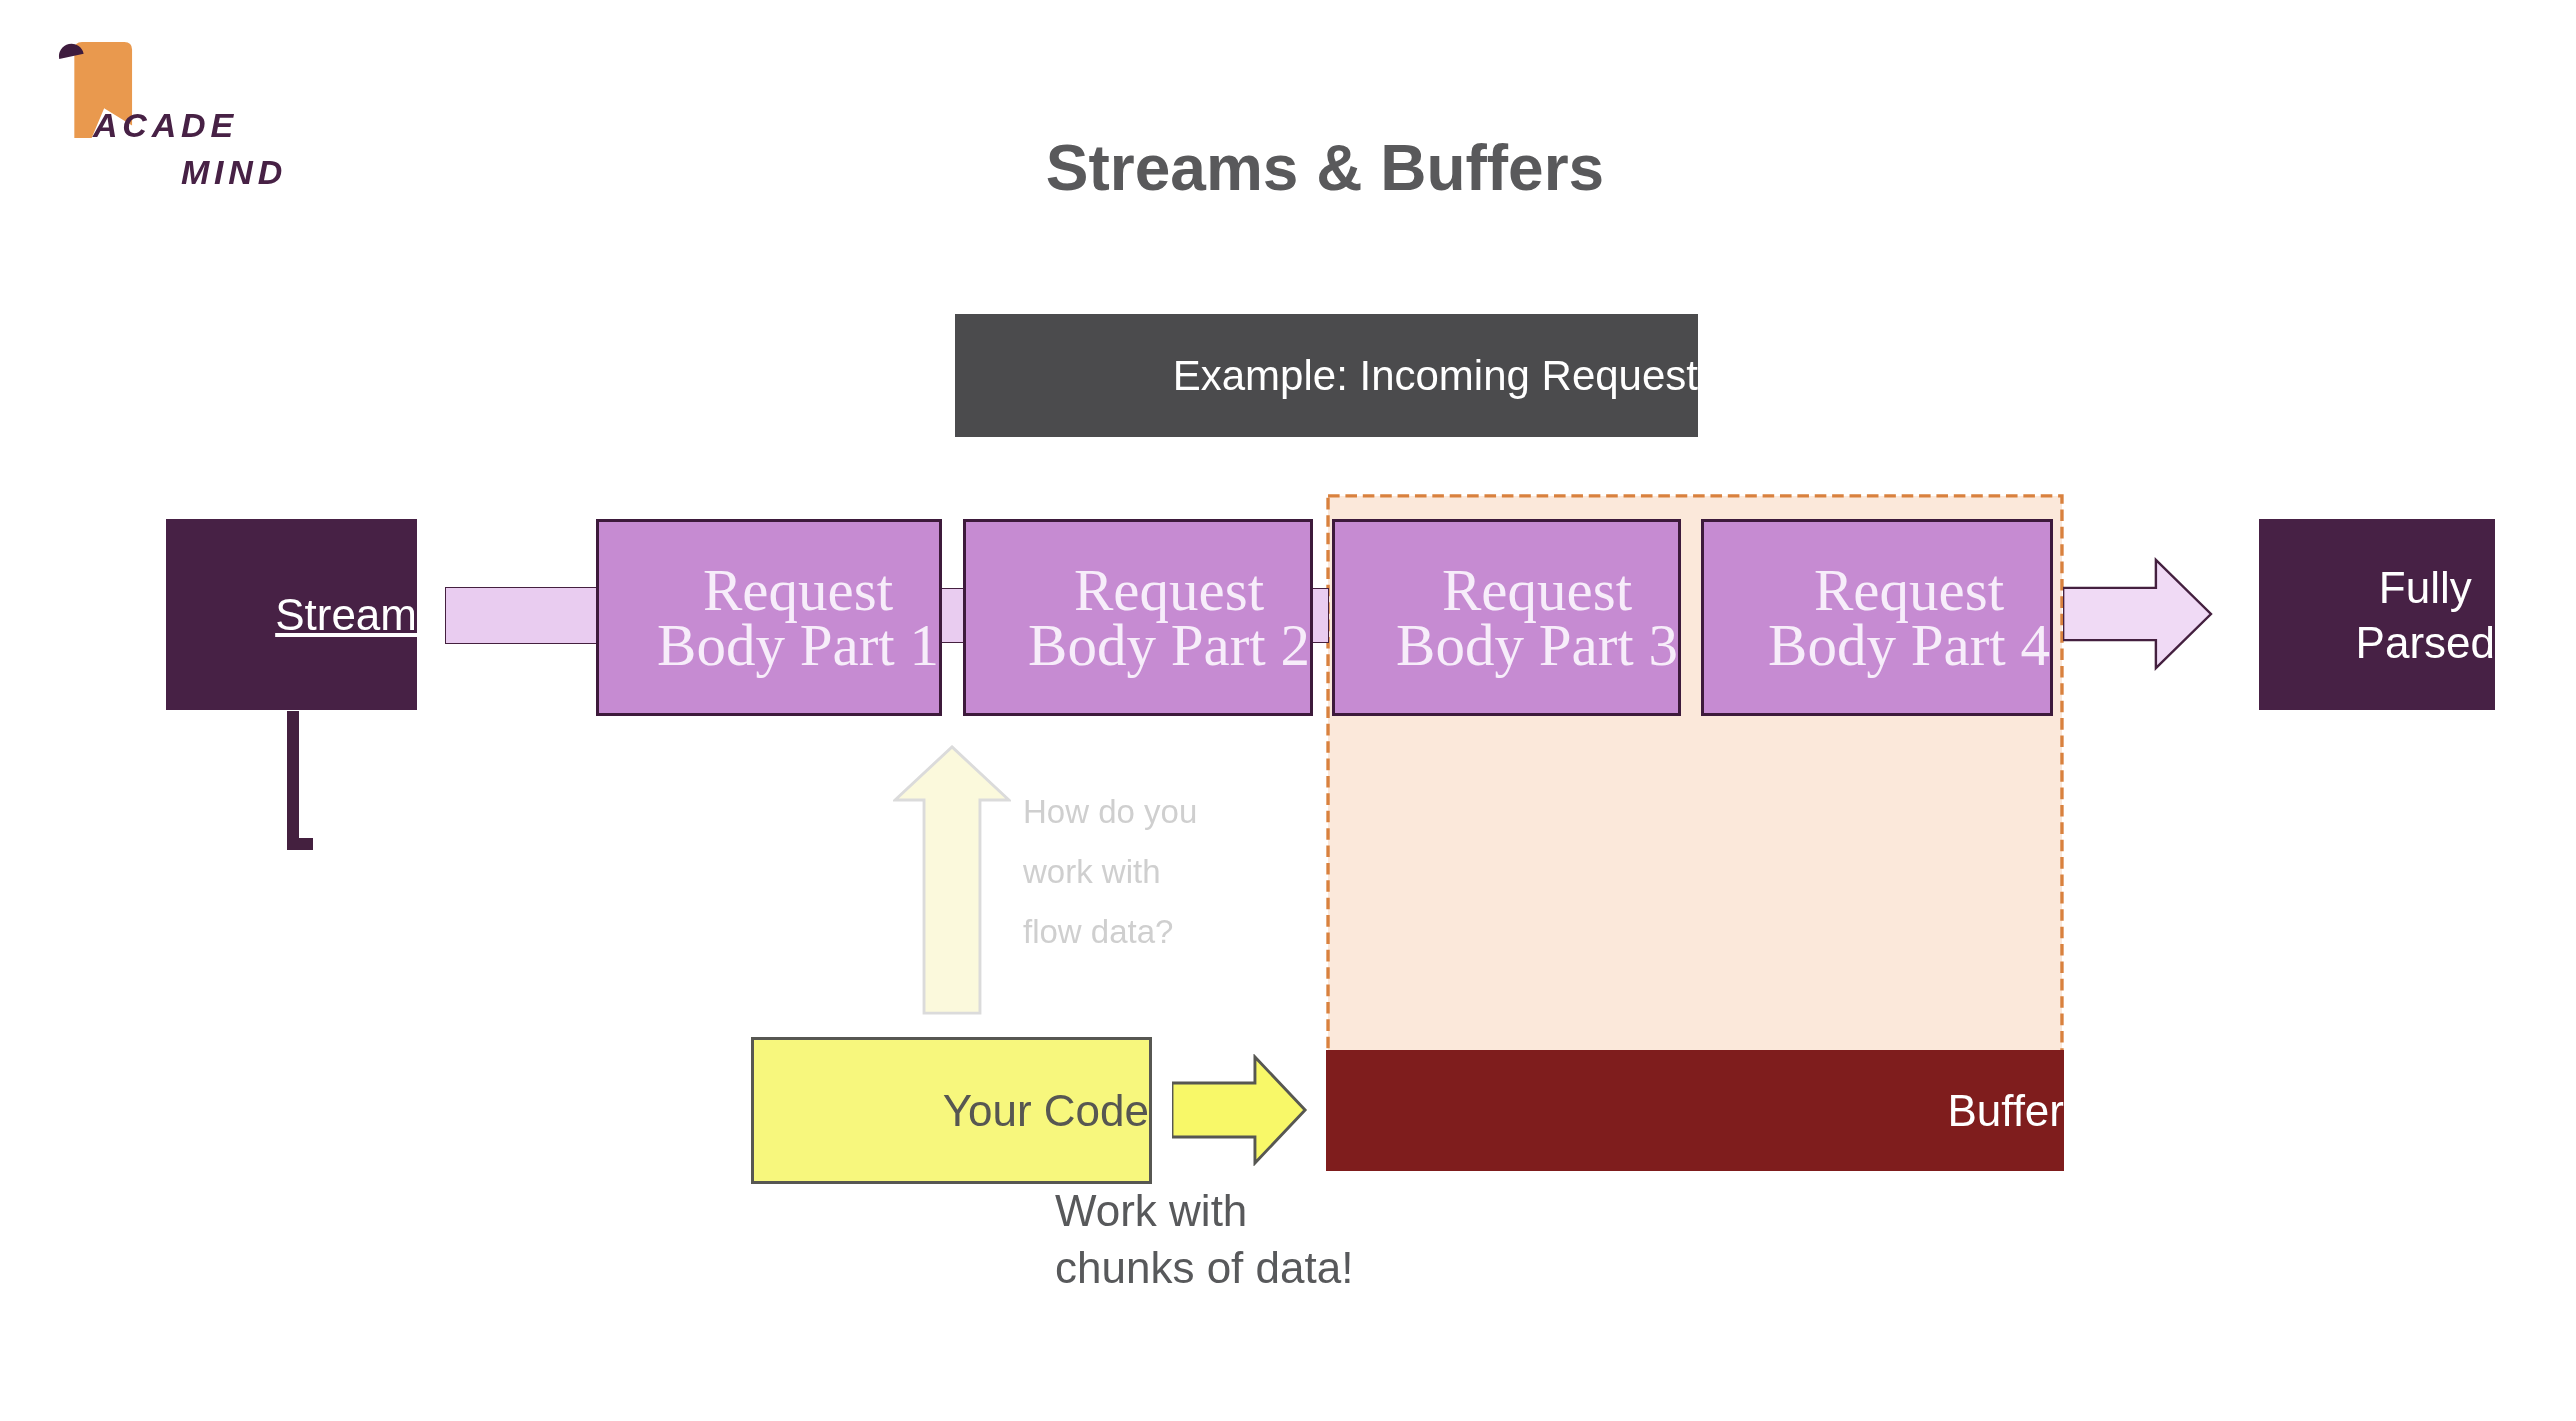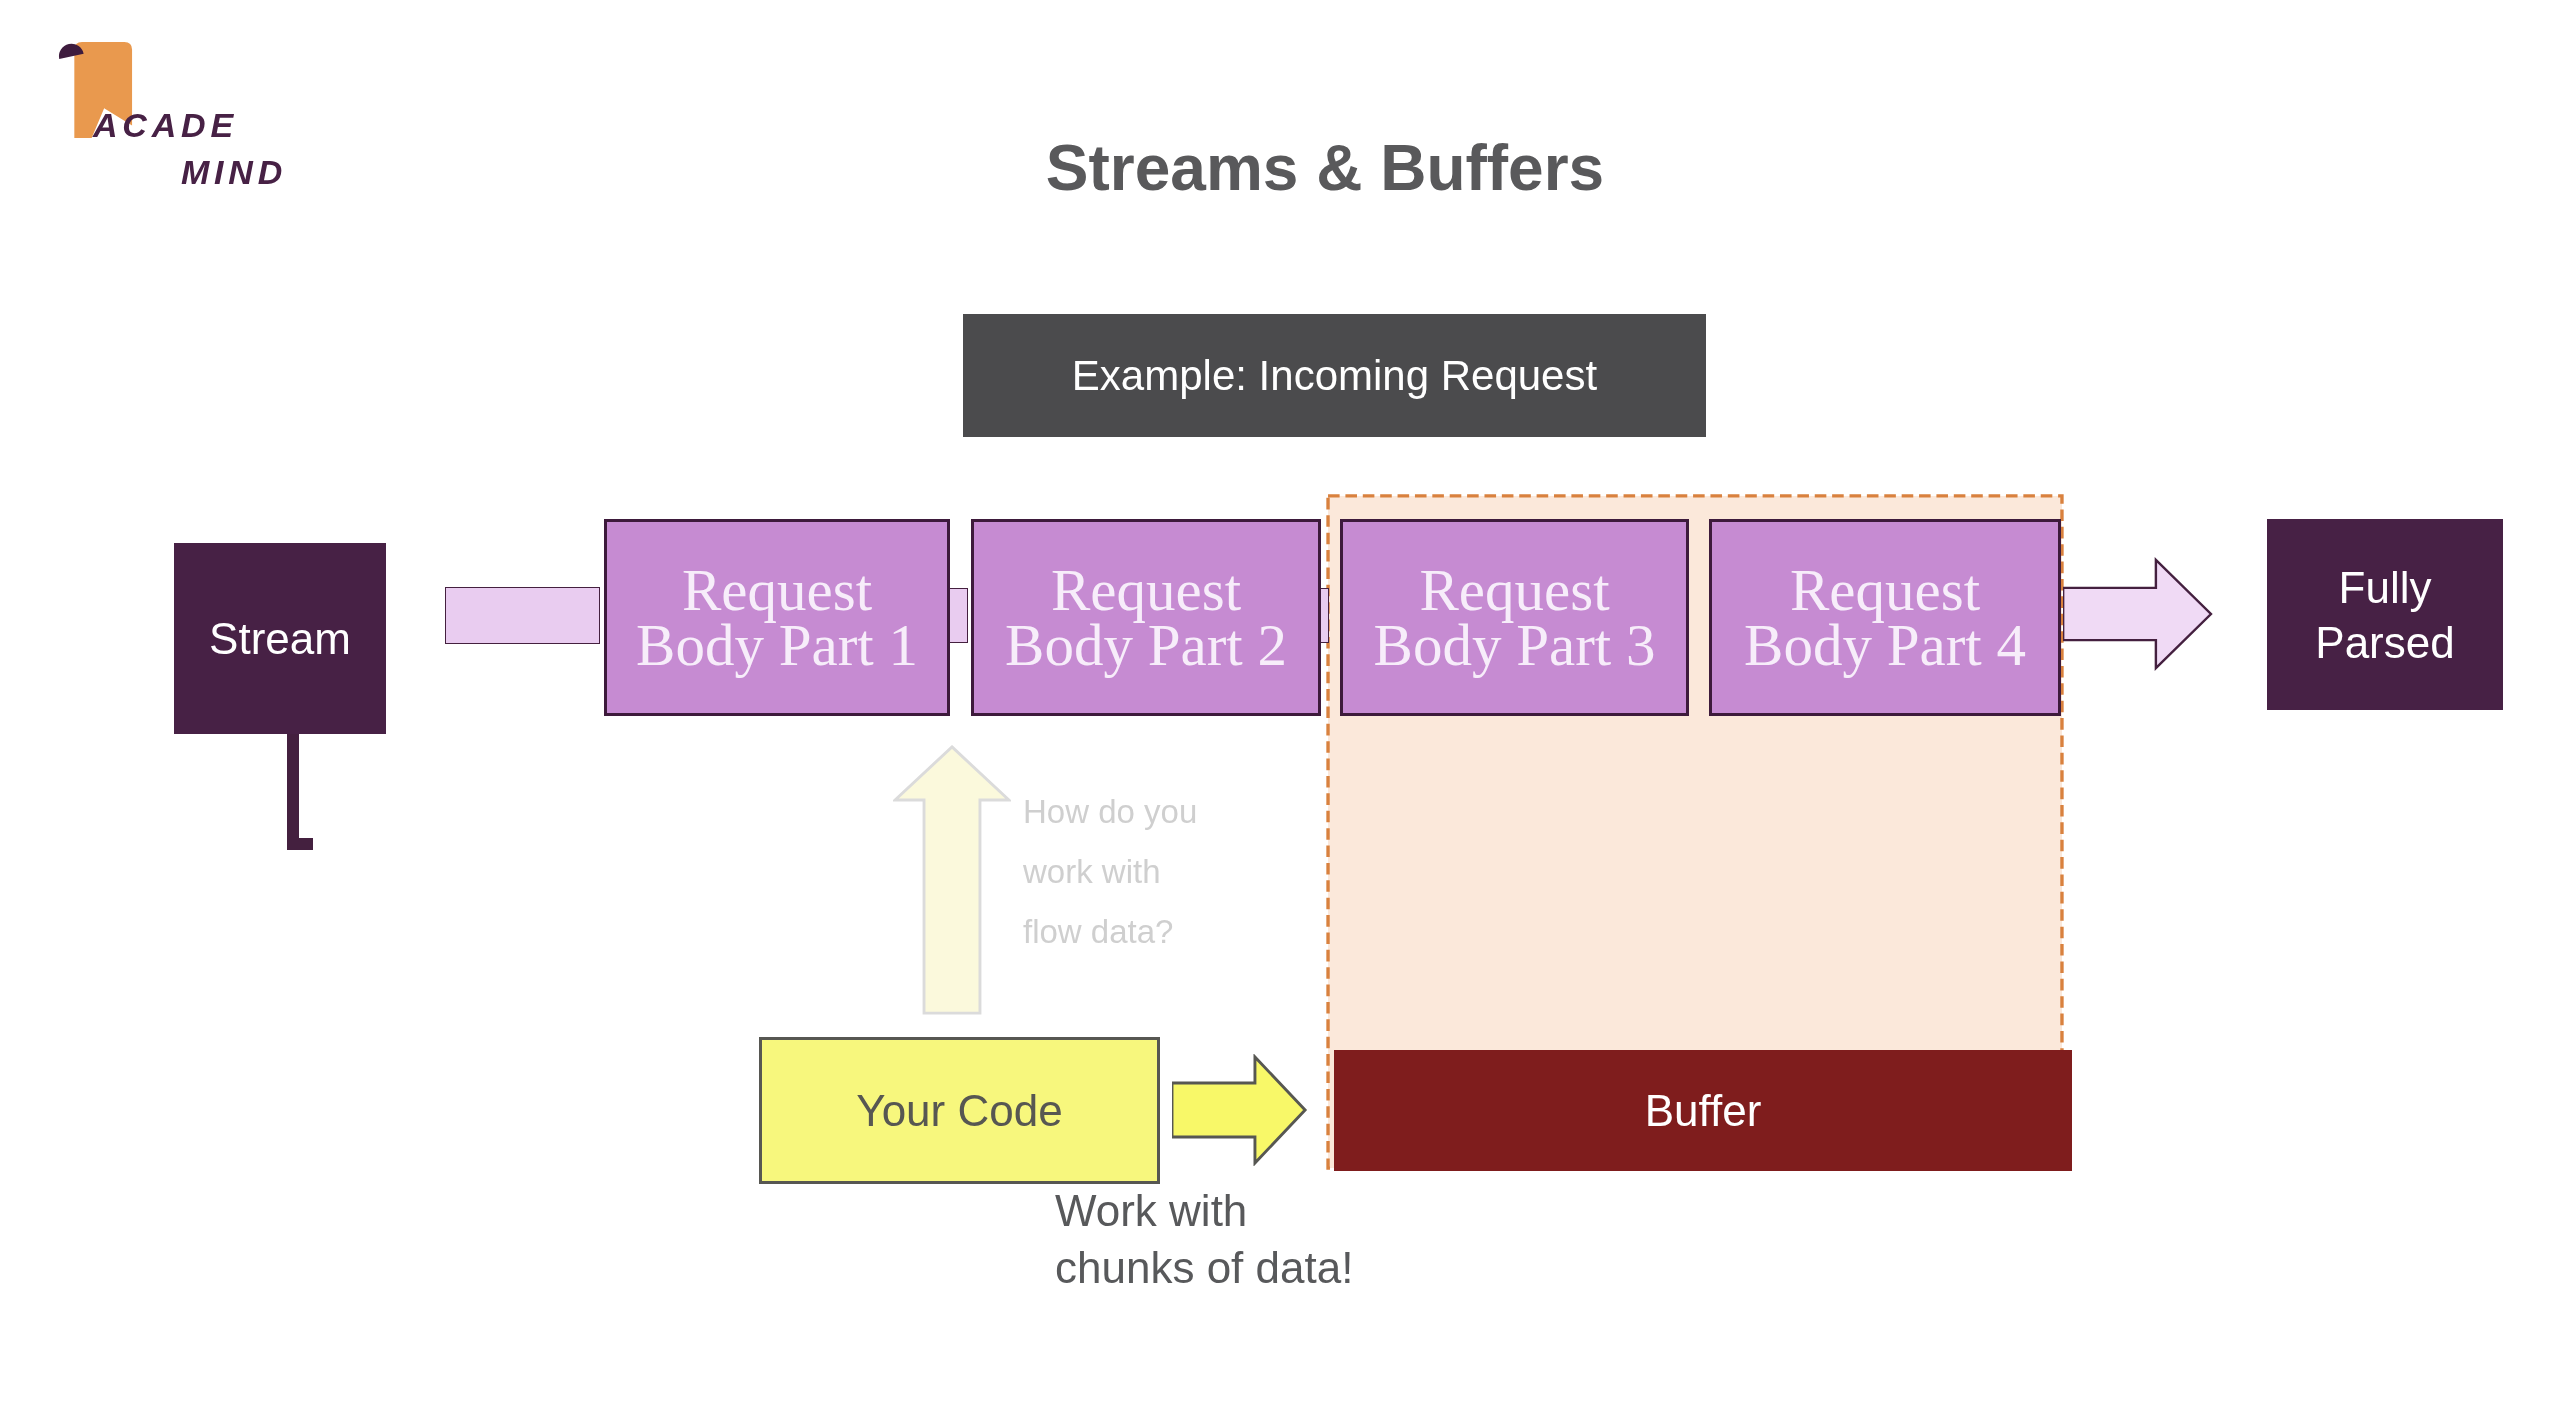--- a/index.html
+++ b/index.html
@@ -1,32 +1,32 @@
 <!DOCTYPE html>
 <html><head>
 <meta charset="utf-8">
 <style>
   html,body{margin:0;padding:0;background:#ffffff;}
   #page{position:relative;width:2576px;height:1421px;background:#ffffff;overflow:hidden;
         font-family:"Liberation Sans",sans-serif;}
   .abs{position:absolute;}
-  .flexc{display:flex;align-items:center;justify-content:center;text-align:center;margin-left:8px;}
+  .flexc{display:flex;align-items:center;justify-content:flex-end;text-align:center;}
 
   
   #logo-word-top{left:93px;top:106px;font-size:34px;font-weight:800;letter-spacing:4.8px;color:#472145;}
   #logo-word-bottom{left:181px;top:153px;font-size:34px;font-weight:800;letter-spacing:4.8px;color:#472145;}
 
   
   #slide-title{left:842px;top:131px;width:966px;text-align:center;font-size:64px;font-weight:700;color:#59595B;}
   #example-banner{left:955px;top:314px;width:743px;height:123px;background:#4B4B4D;color:#ffffff;font-size:42px;}
 
   
   .dark-box{background:#472145;color:#ffffff;font-size:44px;line-height:55px;}
   .part-box{background:#C68BD2;border:3.9px solid #3D1A3B;color:#F7EDFA;font-size:59px;line-height:55px;font-family:Liberation Serif, serif;}
-  #stream-box{left:166px;top:543px;width:212px;height:191px;}
+  #stream-box{left:166px;top:519px;width:251px;height:191px;text-decoration:underline;}
   #part-box-1{left:596px;top:519px;width:340px;height:191px;}
   #part-box-2{left:963px;top:519px;width:344px;height:191px;}
   #part-box-3{left:1332px;top:519px;width:343px;height:191px;}
   #part-box-4{left:1701px;top:519px;width:346px;height:191px;}
   #fully-parsed-box{left:2259px;top:519px;width:236px;height:191px;}
 
   .conn{background:#E9CCF0;border:1.9px solid #44203F;}
   #stream-connector{left:445px;top:587px;width:153px;height:55px;}
   #connector-1-2{left:931px;top:588px;width:35px;height:53px;}
   #connector-2-3{left:1302px;top:588px;width:25px;height:53px;}

